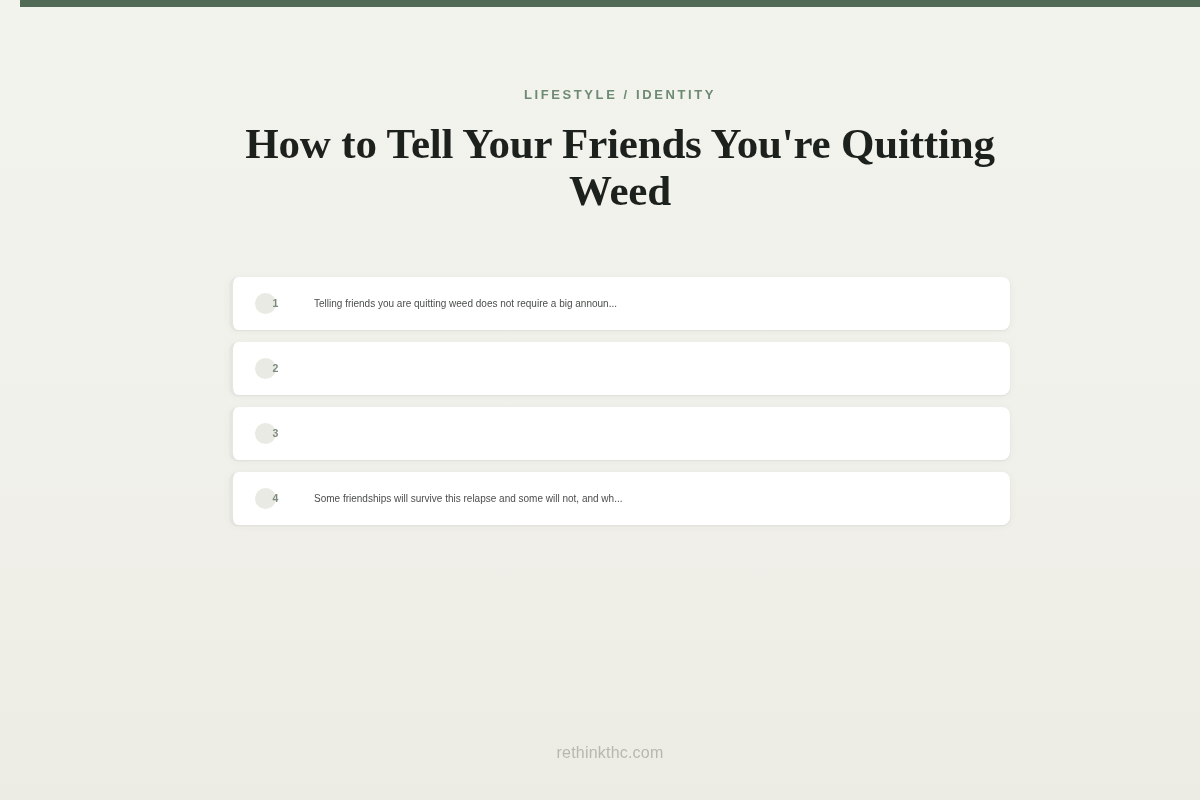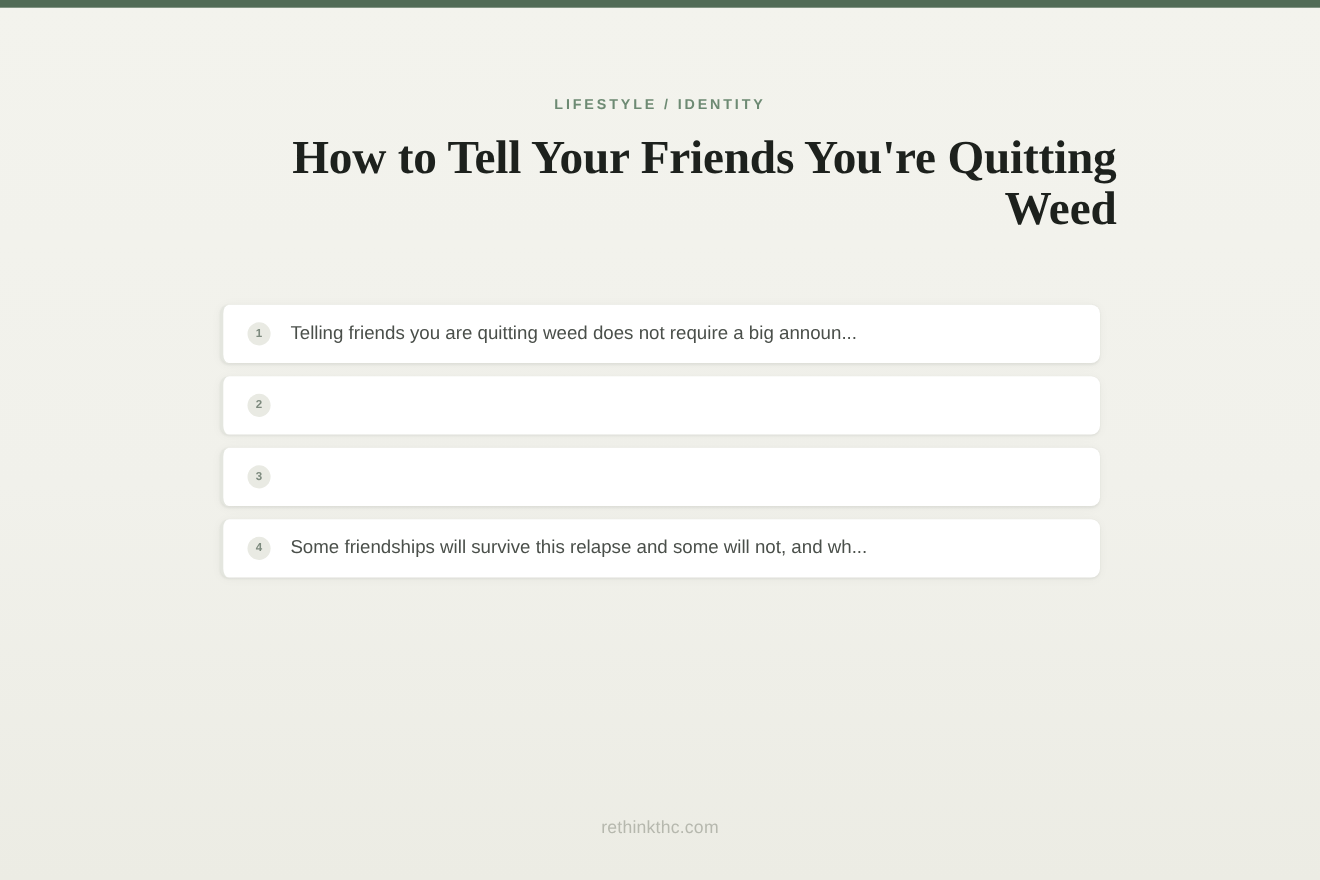--- a/index.html
+++ b/index.html
@@ -1,15 +1,15 @@
 <!DOCTYPE html>
 <html><head>
 <meta charset="utf-8">
 <style>
-  * { box-sizing: border-box; }
+  * { box-sizing: border-box; padding-left: 20px; }
   html, body {
     margin: 0;
     padding: 0;
   }
   body {
     width: 1200px;
     height: 800px;
     font-family: "Liberation Sans", sans-serif;
     background: #f2f2ec;
     overflow: hidden;
@@ -34,21 +34,21 @@
     font-size: 13px;
     font-weight: bold;
     letter-spacing: 2.6px;
     color: #6d8a73;
     text-transform: uppercase;
     text-align: center;
   }
   .headline {
     margin: 18px 0 0 0;
     width: 830px;
-    text-align: right;
+    text-align: center;
     font-family: "Liberation Serif", serif;
     font-size: 43px;
     line-height: 1.1;
     font-weight: bold;
     color: #1d211d;
     letter-spacing: -0.2px;
   }
   .cards {
     margin-top: 62px;
     width: 800px;
@@ -74,21 +74,21 @@
     background: #e9eae3;
     color: #7d8a7e;
     font-size: 10.5px;
     font-weight: bold;
     display: flex;
     align-items: center;
     justify-content: center;
     margin-right: 18px;
   }
   .card-text {
-    font-size: 17px;
+    font-size: 10px;
     color: #4a4f4a;
     white-space: nowrap;
     overflow: hidden;
     text-overflow: ellipsis;
   }
   .footer {
     position: absolute;
     bottom: 38px;
     left: 0;
     width: 100%;

